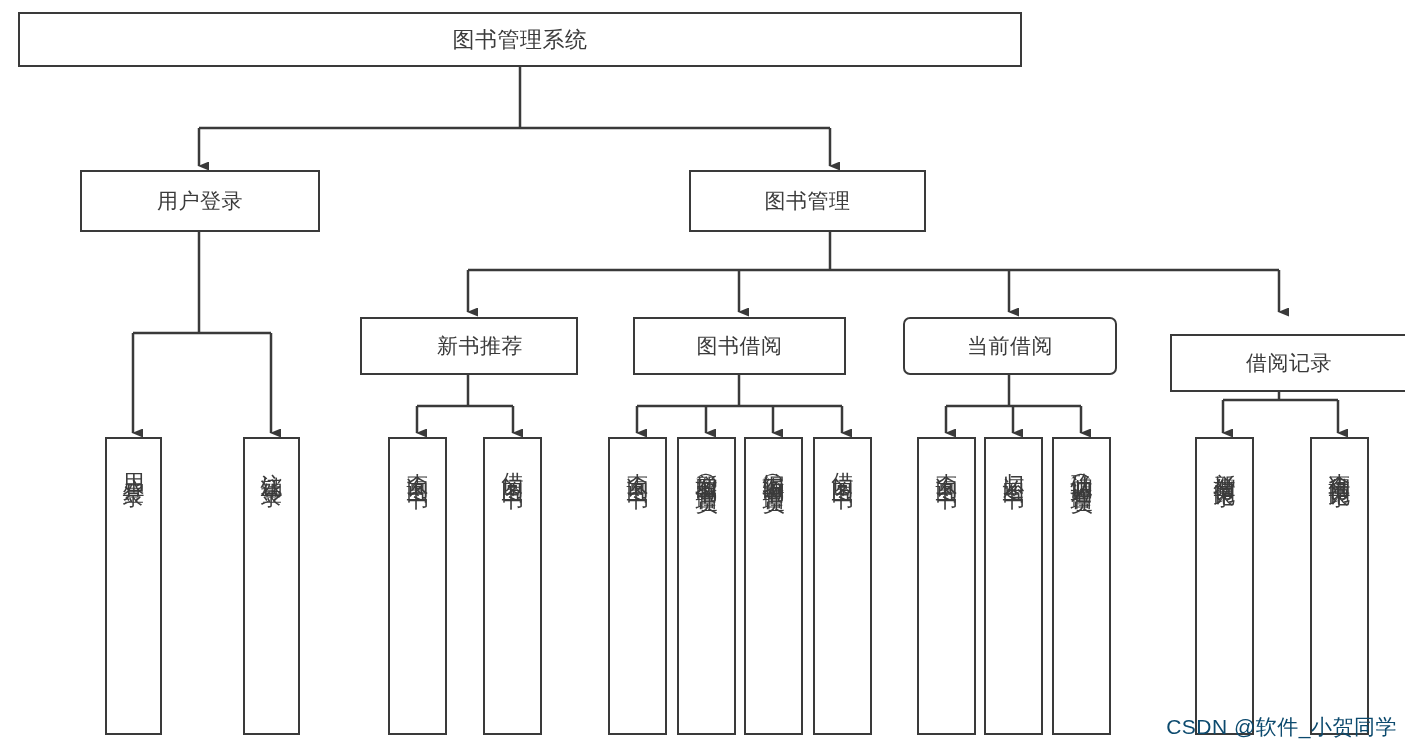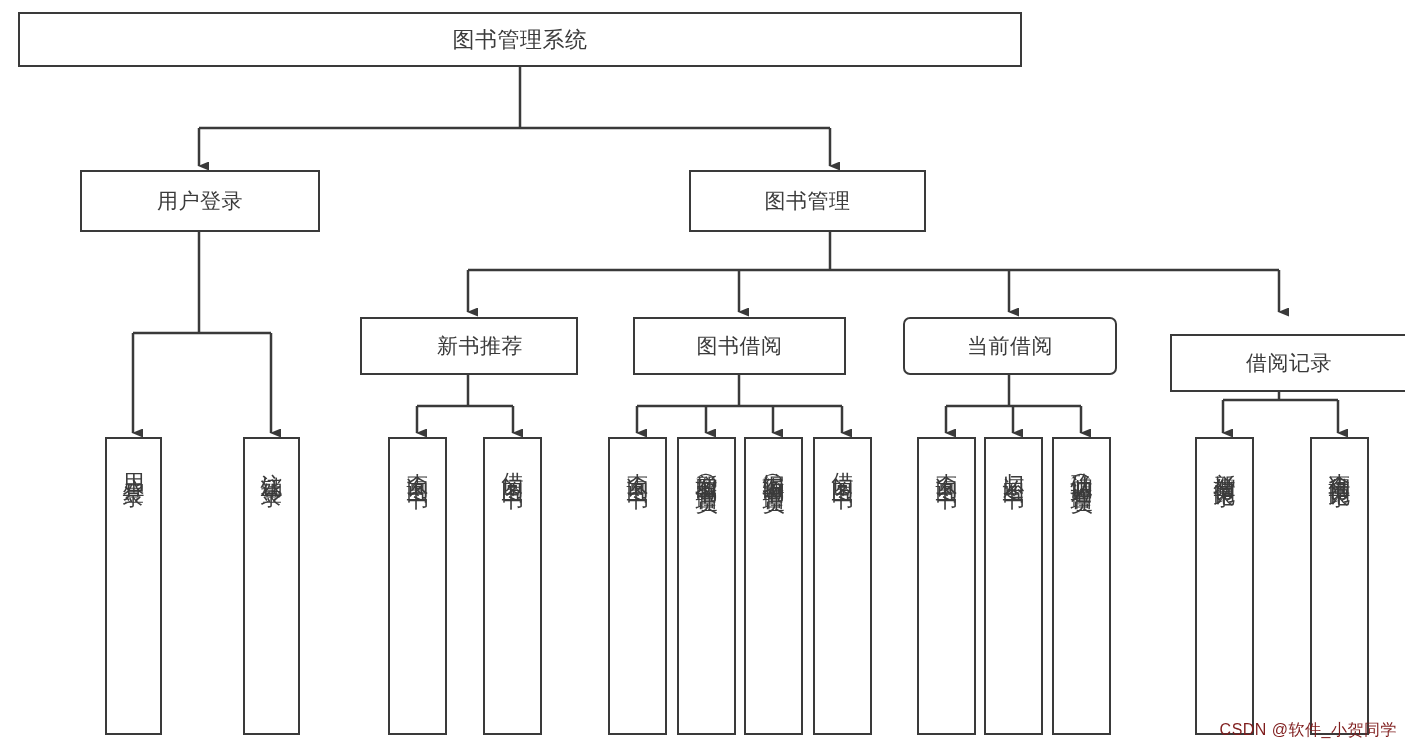--- a/index.html
+++ b/index.html
@@ -64,22 +64,22 @@
     line-height: 1;
     white-space: normal;
   }
   .node.vertical.tall-text .label {
     letter-spacing: 3px;
   }
   #watermark {
     position: absolute;
     right: 8px;
     bottom: 6px;
-    font-size: 16px;
-    color: #7f1d1d;
+    font-size: 21px;
+    color: #0c4a6e;
     letter-spacing: 0.5px;
     z-index: 5;
     white-space: nowrap;
   }
 </style>
 </head>
 <body>
 
 <div id="diagram-root">
 

